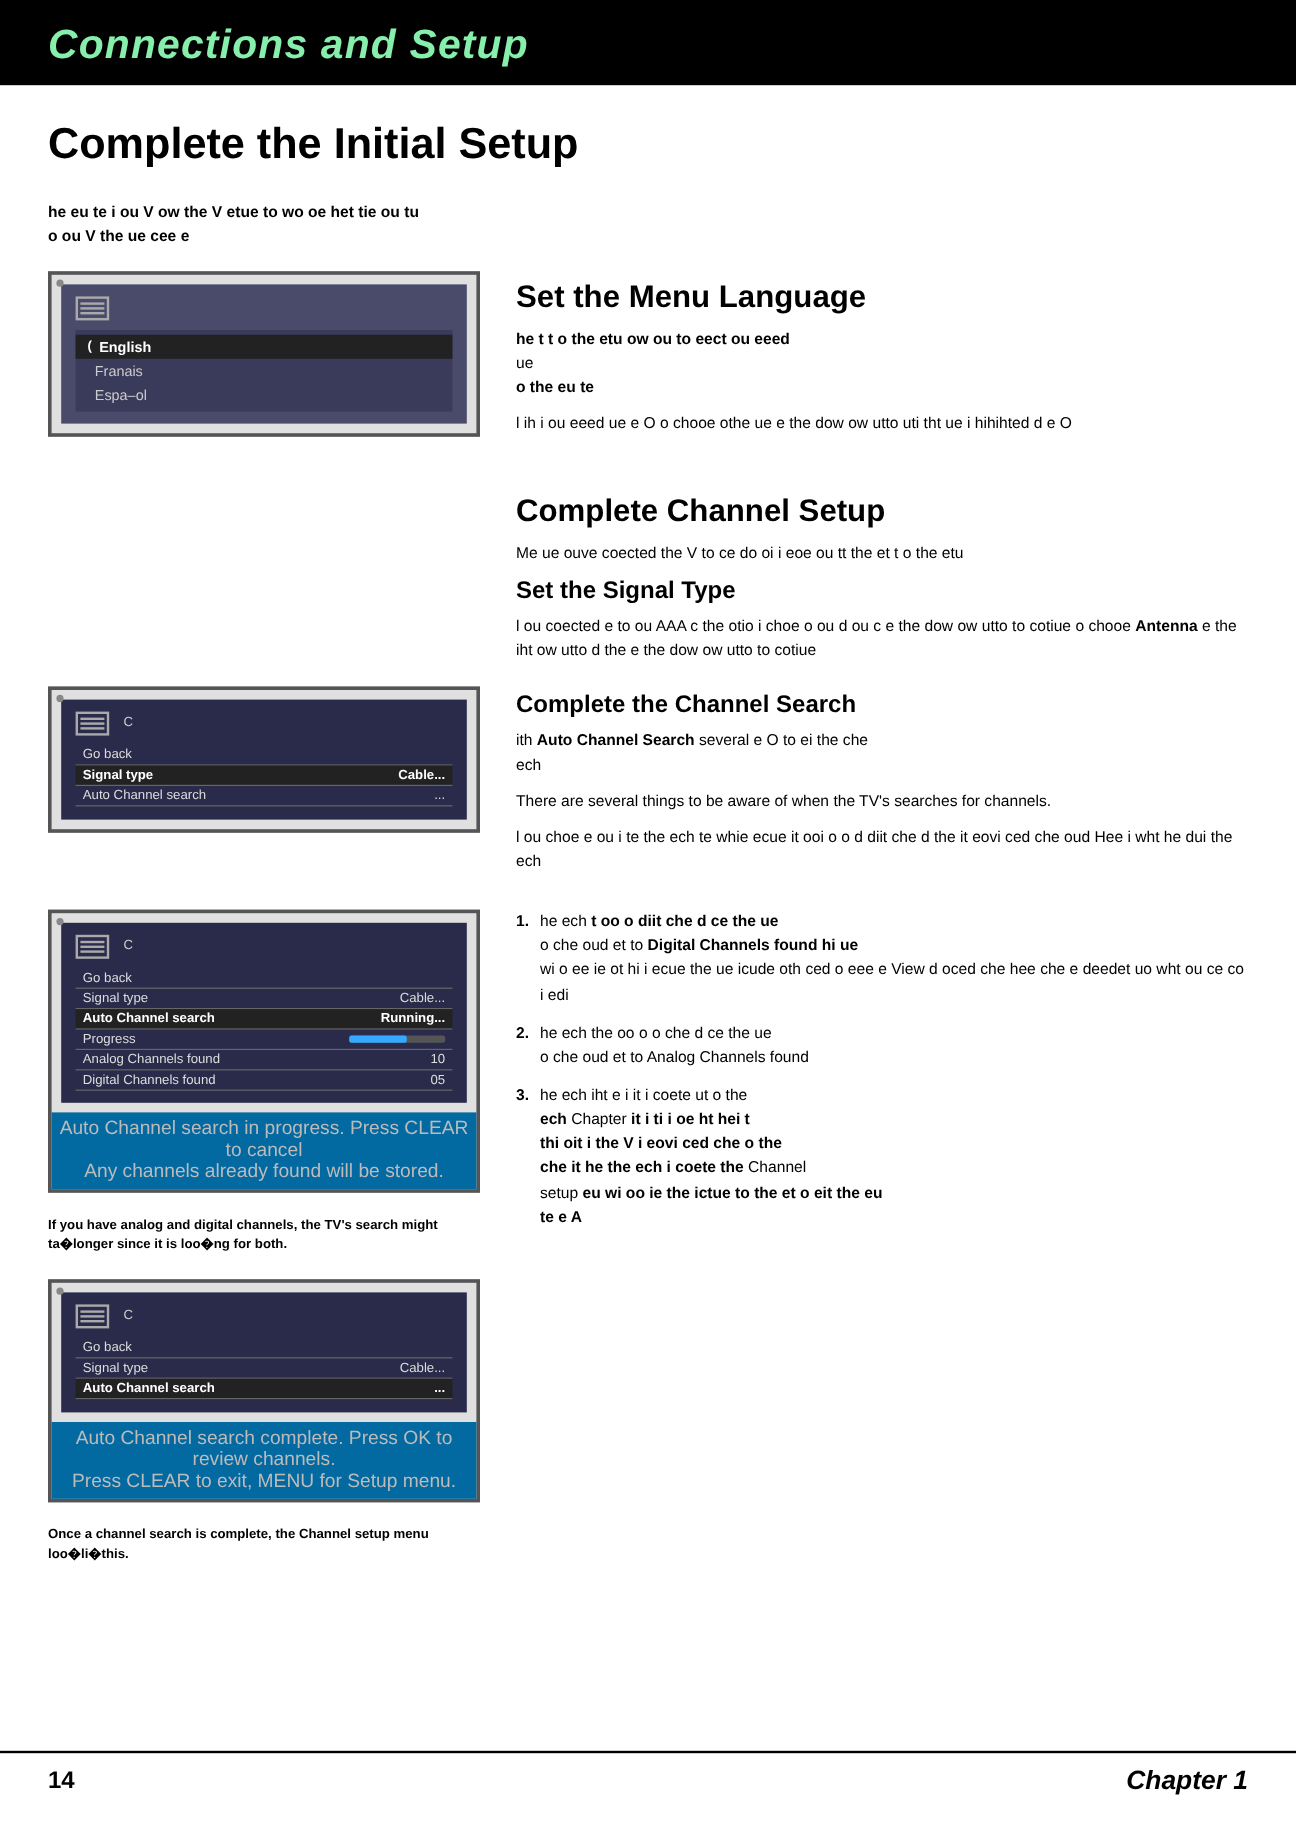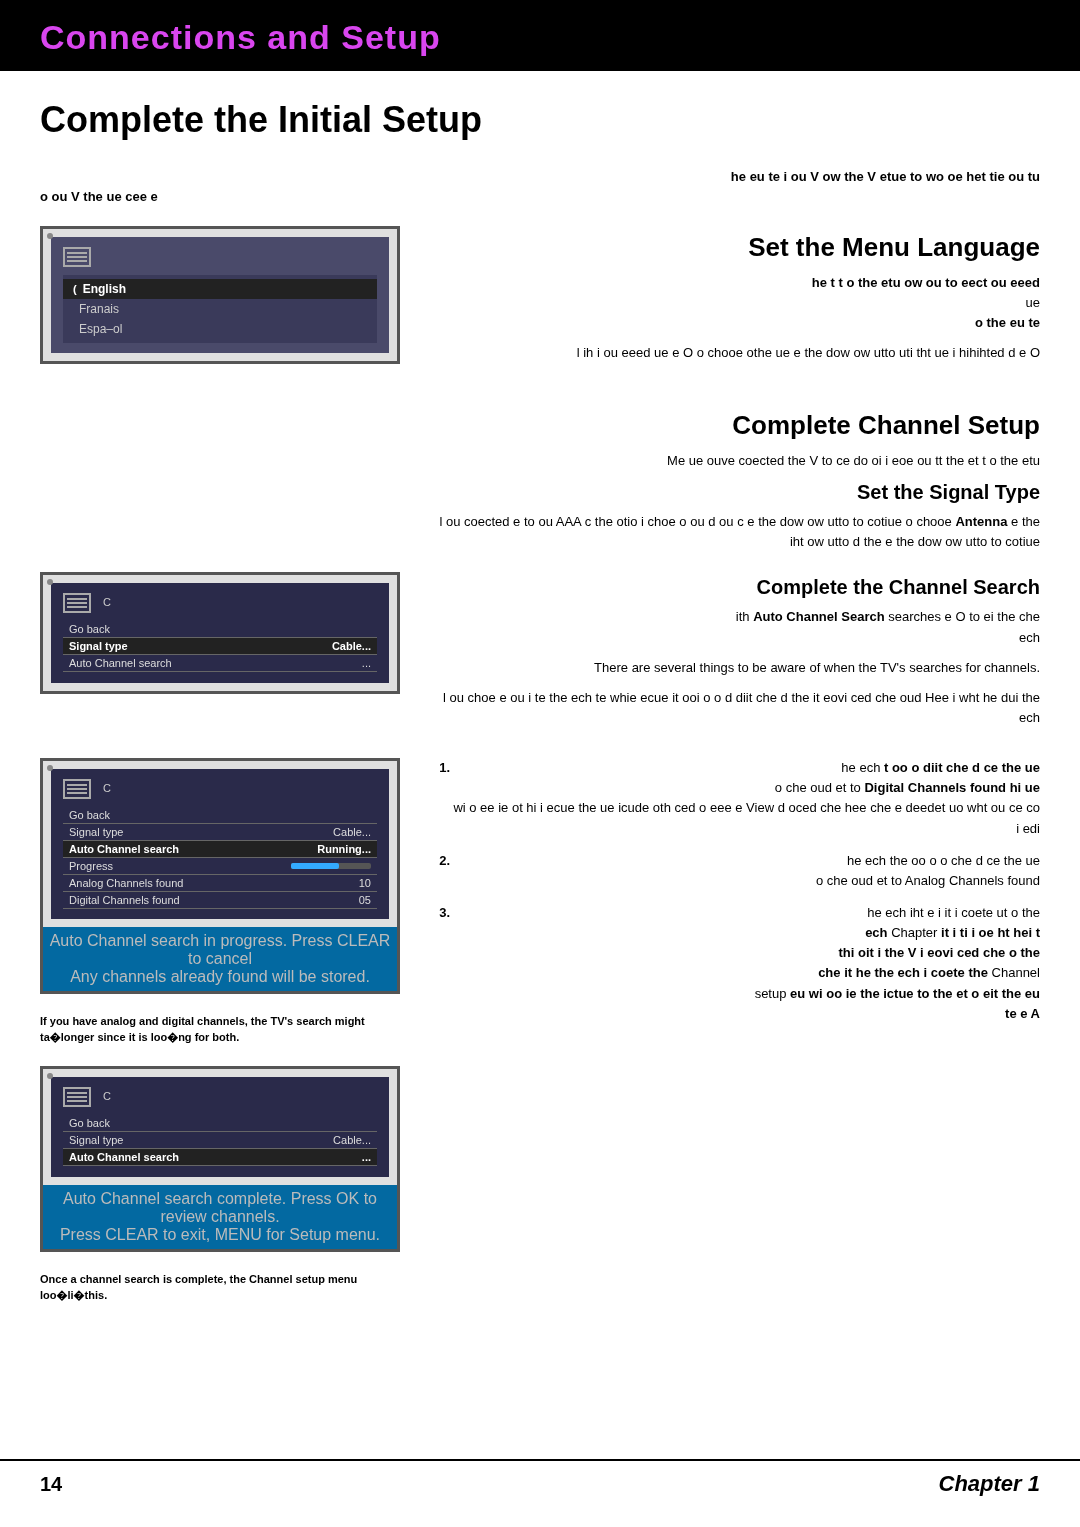--- a/index.html
+++ b/index.html
@@ -20,23 +20,24 @@
     }
 
     
     .header-bar {
       background: #000;
       padding: 18px 40px 14px 40px;
       display: flex;
       align-items: baseline;
     }
     .header-title {
-      color: #d946ef;
+      color: #86efac;
       font-size: 34px;
       font-weight: bold;
+      font-style: italic;
       letter-spacing: 1px;
     }
 
     
     .main-content {
       padding: 20px 40px 40px 40px;
     }
 
     
     .page-title {
@@ -61,21 +62,20 @@
       margin-bottom: 20px;
     }
 
     .left-col {
       width: 360px;
       flex-shrink: 0;
     }
 
     .right-col {
       flex: 1;
-      text-align: right;
     }
 
     
     .tv-screen {
       border: 3px solid #555;
       background: #e0e0e0;
       padding: 0;
       margin-bottom: 20px;
       position: relative;
     }
@@ -281,21 +281,21 @@
 
   <div class="header-bar">
     <span class="header-title">Connections and Setup</span>
   </div>
 
   <div class="main-content">
 
     <div class="page-title">Complete the Initial Setup</div>
 
     <div class="intro-text">
-      <div style="display:flex; justify-content:flex-end;">
+      <div style="display:flex; justify-content:flex-start;">
         <span>he eu te i ou V ow the V etue to wo oe he</span>
         <span>t tie ou tu</span>
       </div>
       <div>o ou V the ue cee e</div>
     </div>
 
     <div class="two-col">
       <div class="left-col">
 
         <div class="tv-screen">
@@ -387,21 +387,21 @@
             </div>
           </div>
         </div>
       </div>
 
       <div class="right-col">
         <div class="sub-heading">Complete the Channel Search</div>
         <div class="body-text">
           <span>ith</span>
           <span class="inline-bold">  Auto Channel Search </span>
-          <span>searches e O to ei the che</span>
+          <span>several e O to ei the che</span>
           <br>
           <span>ech</span>
         </div>
         <div class="body-text">There are several things to be aware of when the TV's searches for channels.</div>
         <div class="body-text">l ou choe e  ou i te the ech te  whie ecue it ooi o o d diit che d the it eovi ced che oud Hee i wht he dui the ech</div>
       </div>
     </div>
 
     <div class="two-col" style="margin-top:0;">
       <div class="left-col">

